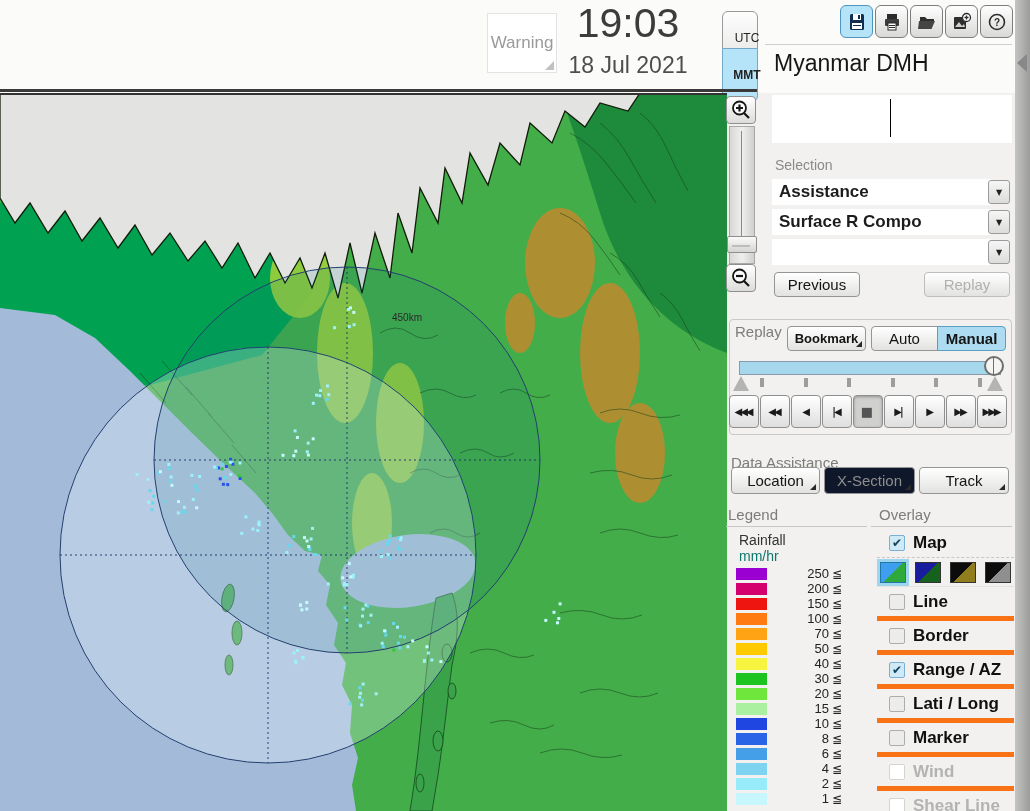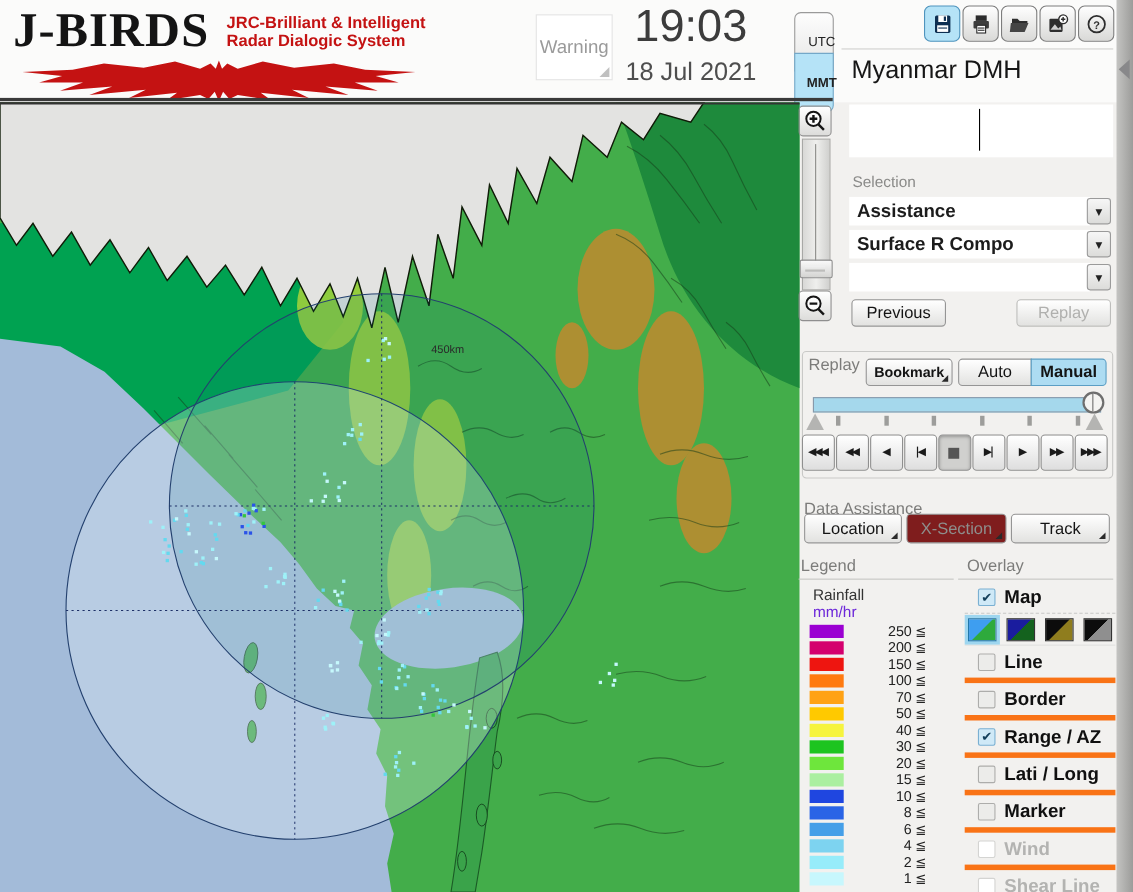--- a/index.html
+++ b/index.html
@@ -63,27 +63,27 @@
               border-bottom:15px solid #b4b4b2;}
   #tri-left{left:733px;top:376px;} #tri-right{left:987px;top:376px;}
   #playback-row{left:729px;top:395px;display:flex;gap:1px;}
   .pb{width:30px;height:33px;border:1px solid #8f8f8f;border-radius:4px;background:linear-gradient(#ffffff,#dedede);
       font-family:"DejaVu Sans",sans-serif;font-size:10px;font-weight:bold;letter-spacing:-2px;color:#1a1a1a;
       display:flex;align-items:center;justify-content:center;padding:0 2px 0 0;}
   .pb.active{background:#d0d0ce;color:#555;box-shadow:inset 0 1px 3px rgba(0,0,0,.3);font-size:13px;letter-spacing:0;}
 
   #da-label{left:731px;top:444px;font-size:15px;color:#7c7c7a;margin-top:10px;}
   #location-btn{left:731px;top:467px;width:89px;height:27px;}
-  #xsection-btn{left:824px;top:467px;width:91px;height:27px;background:#7f1d1d;color:#8e8e8c;}
+  #xsection-btn{left:824px;top:467px;width:91px;height:27px;background:#0f172a;color:#8e8e8c;}
   #track-btn{left:919px;top:467px;width:90px;height:27px;}
 
   #legend-title{left:728px;top:506px;font-size:15px;color:#7c7c7a;}
   #legend-underline{left:726px;top:526px;width:141px;height:1px;background:#c6c6c4;}
   #legend-unit1{left:739px;top:532px;font-size:14px;color:#333;}
-  #legend-unit2{left:739px;top:548px;font-size:14px;color:#6d28d9;}
+  #legend-unit2{left:739px;top:548px;font-size:14px;color:#0f766e;}
   #legend-rows{left:736px;top:566px;width:106px;}
   .leg-row{height:15px;display:flex;align-items:center;}
   .leg-sw{width:31px;height:12px;display:inline-block;}
   .leg-val{flex:1;text-align:right;font-size:13px;color:#222;}
   .leg-cmp{margin-left:3px;font-size:12px;color:#222;font-family:"DejaVu Sans",sans-serif;}
 
   #overlay-title{left:879px;top:506px;font-size:15px;color:#7c7c7a;}
   #overlay-underline{left:871px;top:526px;width:141px;height:1px;background:#c6c6c4;}
   #overlay-rows{left:877px;top:528px;width:137px;}
   .ov-row{height:29px;display:flex;align-items:center;padding-left:12px;border-bottom:5px solid #f97316;}
@@ -114,30 +114,20 @@
 
   
   #edge-strip{left:1015px;top:0;width:15px;height:811px;background:linear-gradient(90deg,#c4c4c2,#9c9c9a);}
   #edge-arrow{left:1017px;top:54px;width:0;height:0;border-top:9px solid transparent;
               border-bottom:9px solid transparent;border-right:10px solid #88888a;}
 </style>
 </head>
 <body>
 
 <div id="topbar" class="abs">
-  <div id="logo" class="abs">
-    <div id="logo-title" class="abs">J-BIRDS</div>
-    <div id="logo-tag" class="abs">
-      <div>JRC-Brilliant &amp; Intelligent</div>
-      <div>Radar Dialogic System</div>
-    </div>
-    <svg id="eagle" class="abs" width="378" height="38" viewBox="0 0 380 40">
-      <path fill="#c41212" d="M2,12 L40,16 L18,22 L60,22 L38,30 L88,26 L66,34 L120,29 L104,37 L150,32 L140,39 L172,34 L180,38 L186,31 L190,40 L194,31 L200,38 L208,34 L240,39 L230,32 L276,37 L260,29 L314,34 L292,26 L342,30 L320,22 L362,22 L340,16 L378,12 L330,10 L300,4 L262,8 L232,2 L208,9 L198,4 L193,9 L190,1 L187,9 L182,4 L172,9 L148,2 L118,8 L80,4 L50,10 Z"></path>
-    </svg>
-  </div>
 
   <button id="warning-btn" class="abs">
     <span>Warning</span>
     <span id="warning-grip" class="abs"></span>
   </button>
 
   <div id="clock-time" class="abs">19:03</div>
   <div id="clock-date" class="abs">18 Jul 2021</div>
 
   <button id="utc-btn" class="abs tzbtn">UTC</button>

